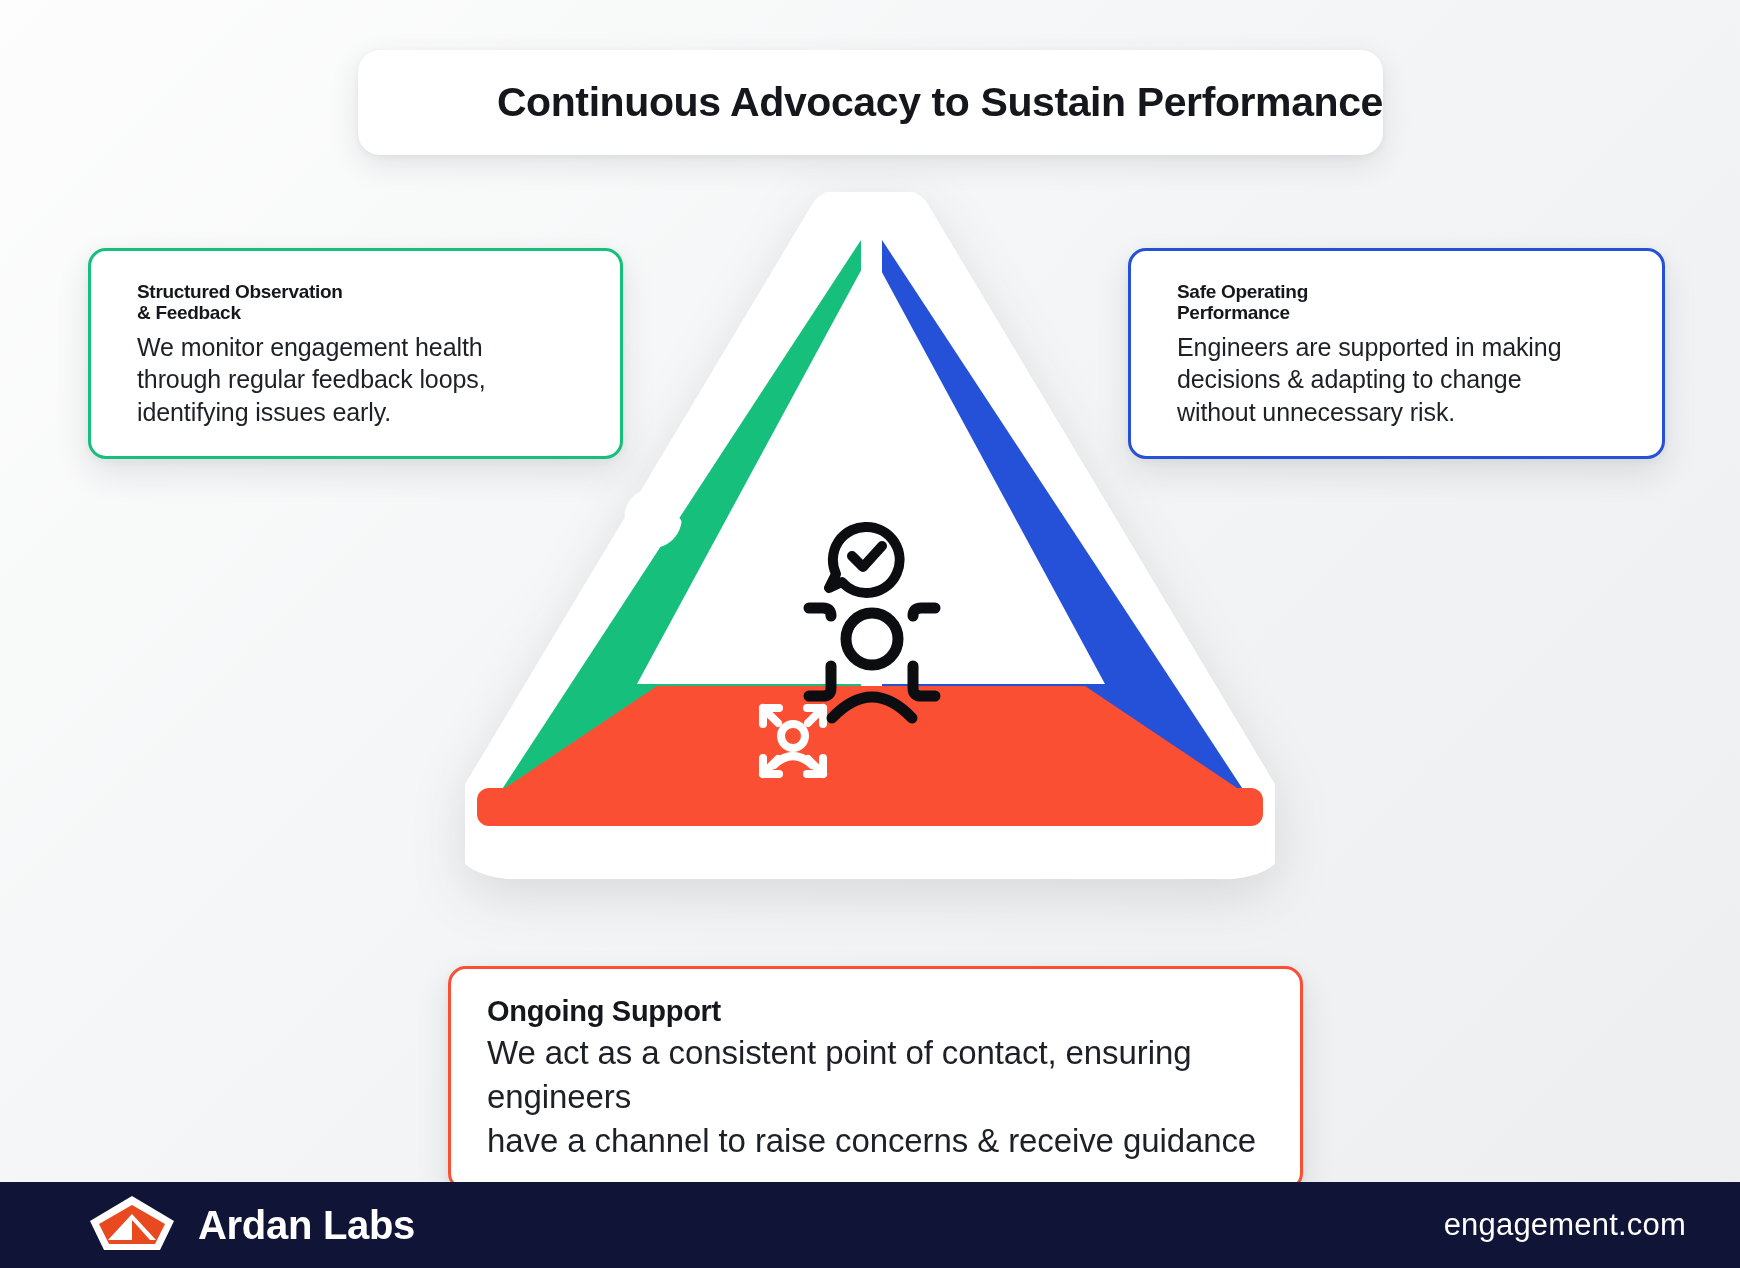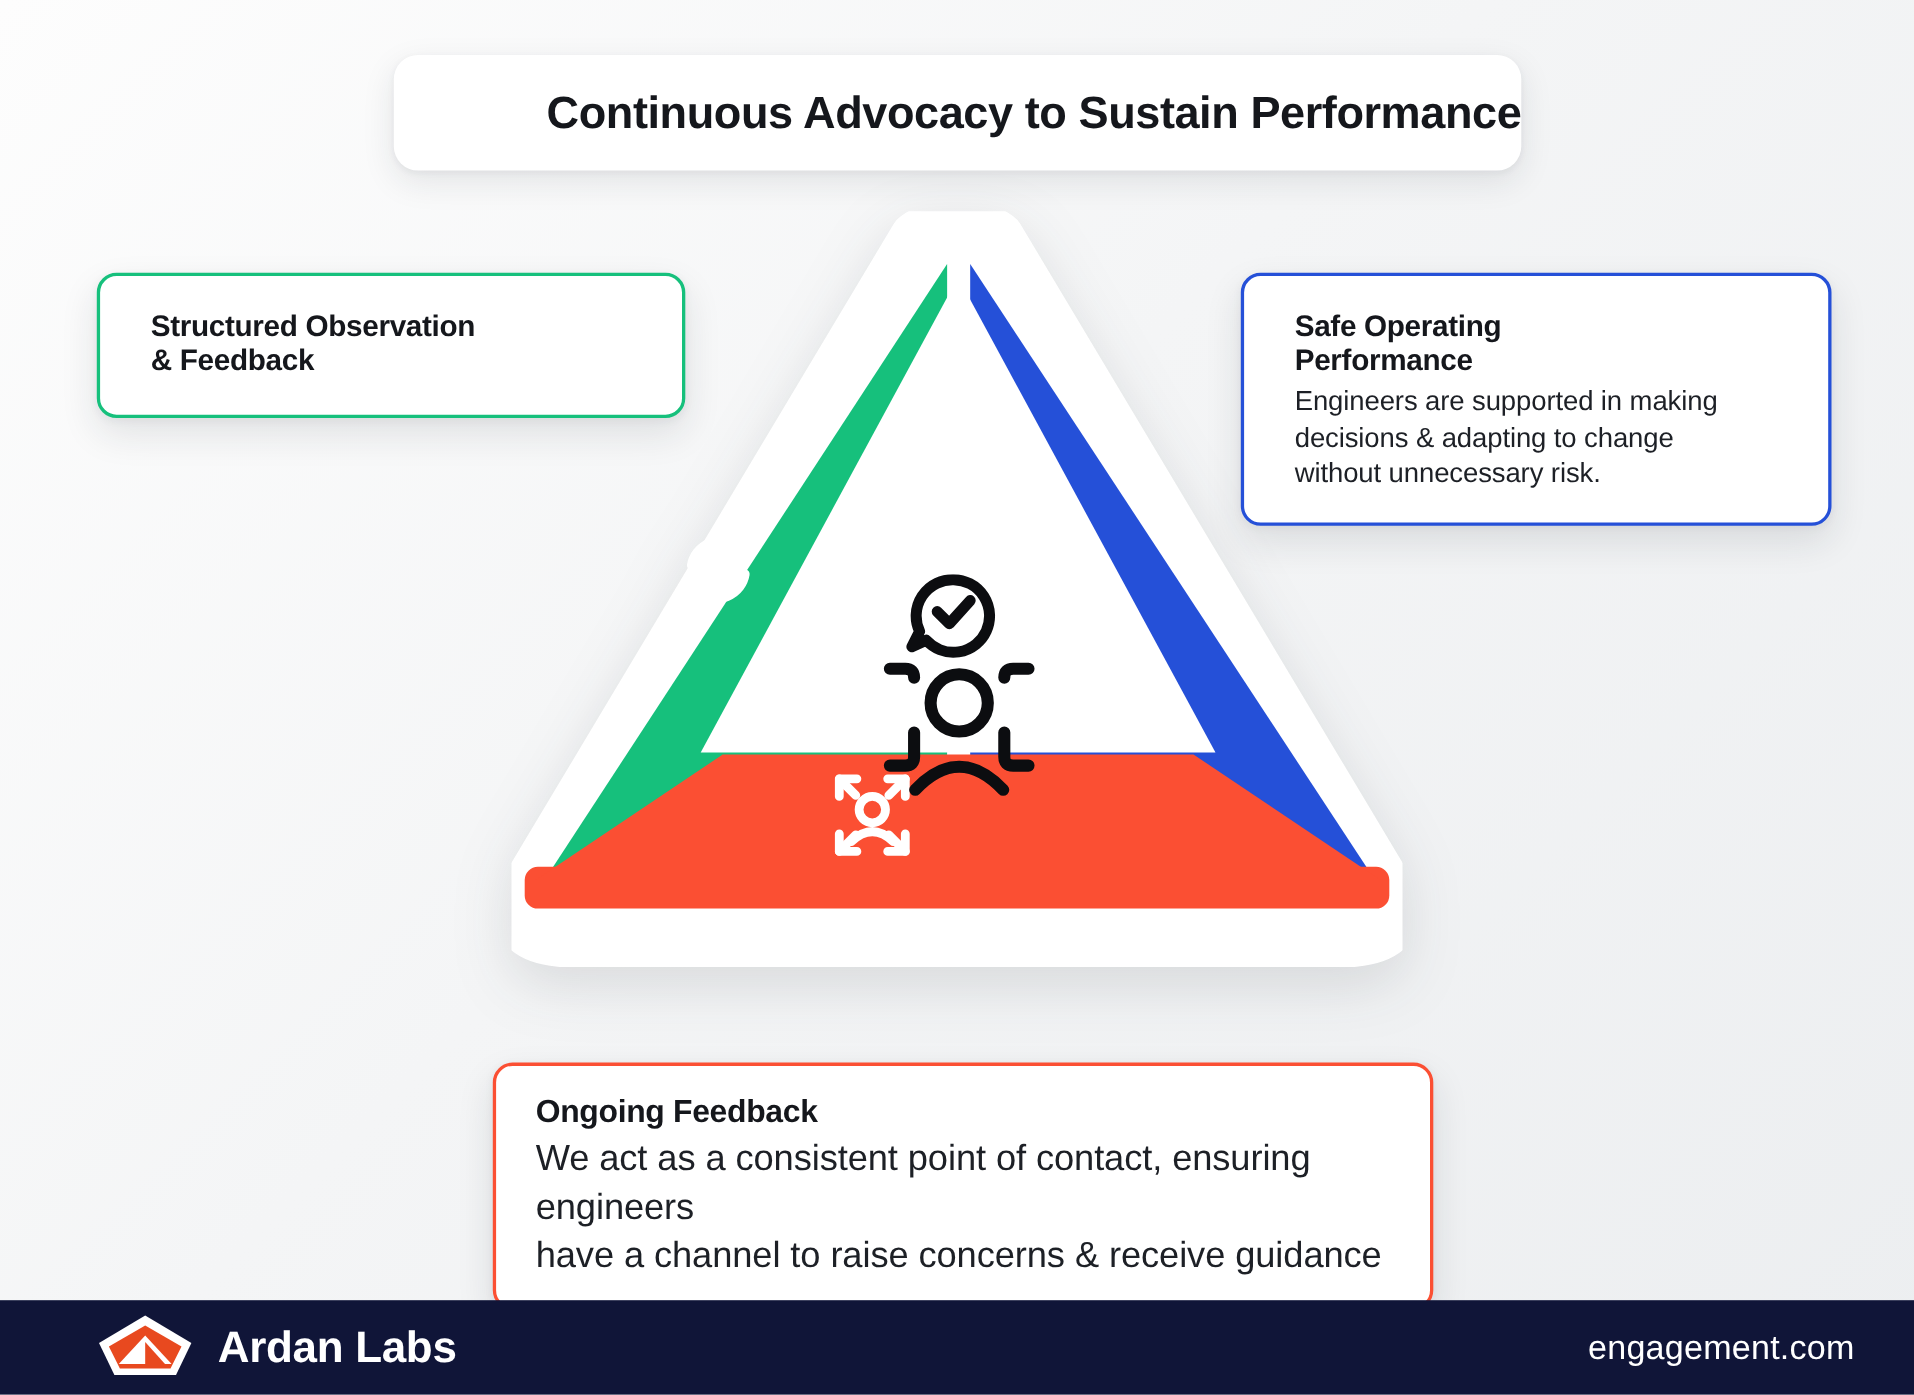--- a/index.html
+++ b/index.html
@@ -35,21 +35,21 @@
 
   
   .card {
     position: absolute;
     background: #ffffff;
     border-radius: 18px;
     box-shadow: 0 14px 34px rgba(30,35,50,0.11), 0 2px 8px rgba(30,35,50,0.05);
     padding: 30px 34px 28px 46px;
   }
   .card h2 {
-    font-size: 27px;
+    font-size: 19px;
     font-weight: 700;
     color: #15171c;
     line-height: 1.13;
     letter-spacing: -0.3px;
     margin-bottom: 7px;
     white-space: pre-line;
   }
   .card p {
     font-size: 25px;
     font-weight: 400;
@@ -177,32 +177,35 @@
           <path d="M 134 12 Q 134 4 142 4 L 156 4"></path>
           <path d="M 53 114 Q 93 72 133 114"></path>
         </g>
       </svg>
     </div>
   </div>
 
   <div class="card" id="card-left">
     <h2>Structured Observation
 &amp; Feedback</h2>
+    <p>We monitor engagement health
+through regular feedback loops,
+identifying issues early.</p>
   </div>
 
   <div class="card" id="card-right">
     <h2>Safe Operating
 Performance</h2>
     <p>Engineers are supported in making
 decisions &amp; adapting to change
 without unnecessary risk.</p>
   </div>
 
   <div class="card" id="card-bottom">
-    <h2>Ongoing Feedback</h2>
+    <h2>Ongoing Support</h2>
     <p>We act as a consistent point of contact, ensuring engineers
 have a channel to raise concerns &amp; receive guidance</p>
   </div>
 
   <div class="footer">
     <div class="brand">
       <span>
         <svg width="92" height="62" viewBox="0 0 92 62" xmlns="http://www.w3.org/2000/svg">
           <path d="M46 4 L88 29 L74 58 L18 58 L4 29 Z" fill="#ffffff"></path>
           <path d="M46 13 L79 32 L69 52 L23 52 L13 32 Z" fill="#e8491f"></path>

